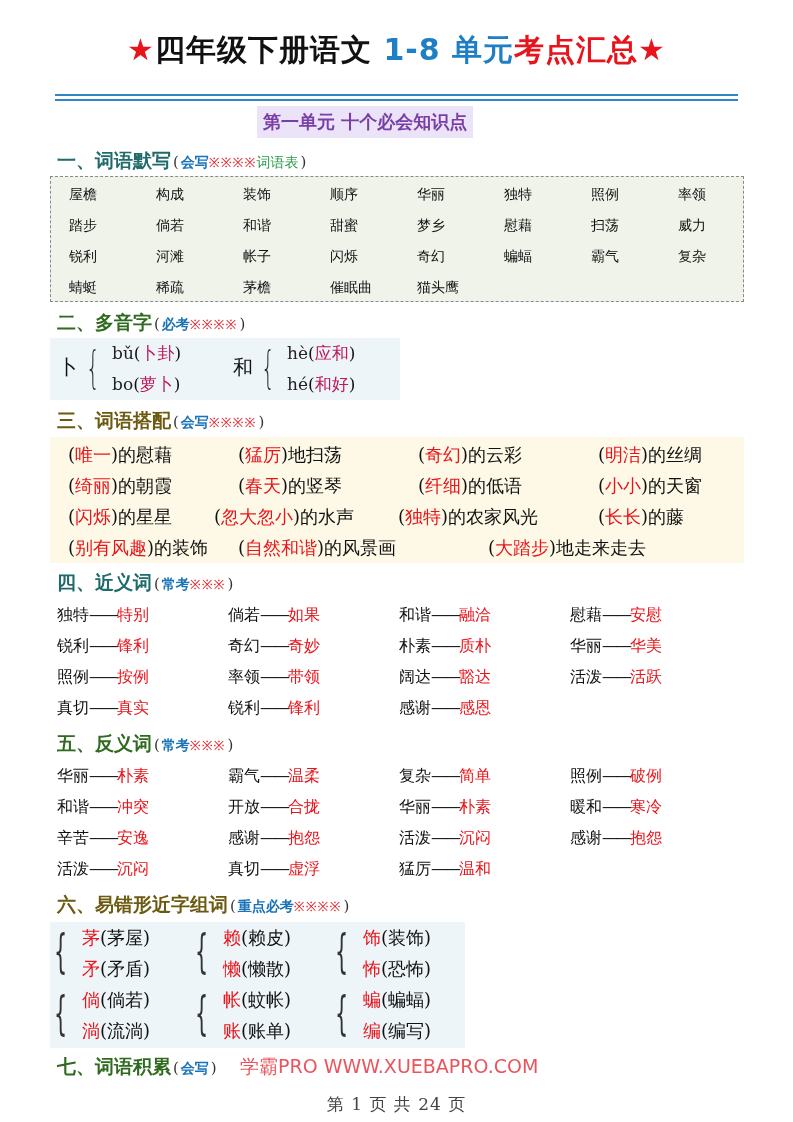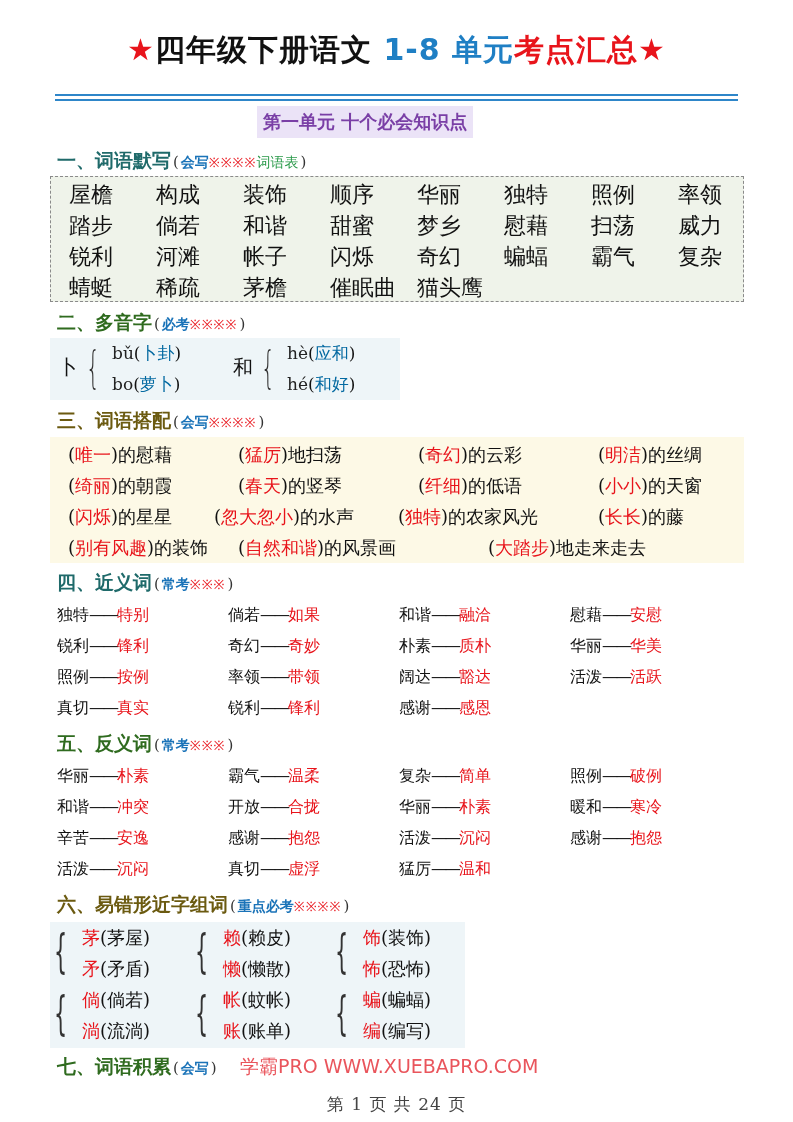--- a/index.html
+++ b/index.html
@@ -27,30 +27,30 @@
   .sec-head .tag { font-family: "DejaVu Sans", sans-serif; font-weight: bold; font-size: 14px; color: #1a73b8; }
   .sec-head .stars { font-size: 13px; color: #e8141b; letter-spacing: 1px; }
   .sec-head .extra { font-size: 14px; color: #2a9a4a; }
   .c-teal { color: #1f6a6a; } .c-green { color: #2f6b1f; } .c-olive { color: #6b5a10; }
 
   
   .vocab-box { position: absolute; left: 50px; top: 176px; width: 694px; height: 126px;
                background: #eff3ea; border: 1px dashed #8a8a8a; box-sizing: border-box; }
   .vocab-grid { position: absolute; left: 18px; top: 2px; display: grid;
                 grid-template-columns: repeat(8, 87px); grid-auto-rows: 31px; }
-  .vocab-grid span { font-size: 22px; line-height: 31px; white-space: nowrap; }
+  .vocab-grid span { font-size: 14px; line-height: 31px; white-space: nowrap; }
 
   
   .poly-box { position: absolute; left: 50px; top: 338px; width: 350px; height: 62px; background: #eef5f8; }
   .poly { position: absolute; top: 0; height: 62px; }
   .poly .char { position: absolute; top: 16px; font-size: 20px; }
   .poly .brace { position: absolute; top: 2px; font-size: 44px; line-height: 56px; color: #333; font-family: "DejaVu Sans", sans-serif; font-weight: 200; transform: scaleX(0.5); transform-origin: left; }
   .poly .line { position: absolute; font-size: 17px; white-space: nowrap; }
   .poly .line .pin { color: #222; }
-  .poly .line .w { color: #0369a1; }
+  .poly .line .w { color: #be185d; }
 
   
   .colloc-box { position: absolute; left: 50px; top: 437px; width: 694px; height: 126px; background: #fdf9e6; }
   .colloc-row { position: absolute; left: 18px; height: 31px; white-space: nowrap; font-size: 18px; line-height: 31px; }
   .colloc-row .item { position: absolute; top: 0; white-space: nowrap; }
   .red { color: #e8141b; }
 
   
   .pairs { position: absolute; left: 57px; display: grid; grid-template-columns: 171px 171px 171px 171px; grid-auto-rows: 31px; }
   .pair { font-size: 16px; line-height: 31px; white-space: nowrap; }

